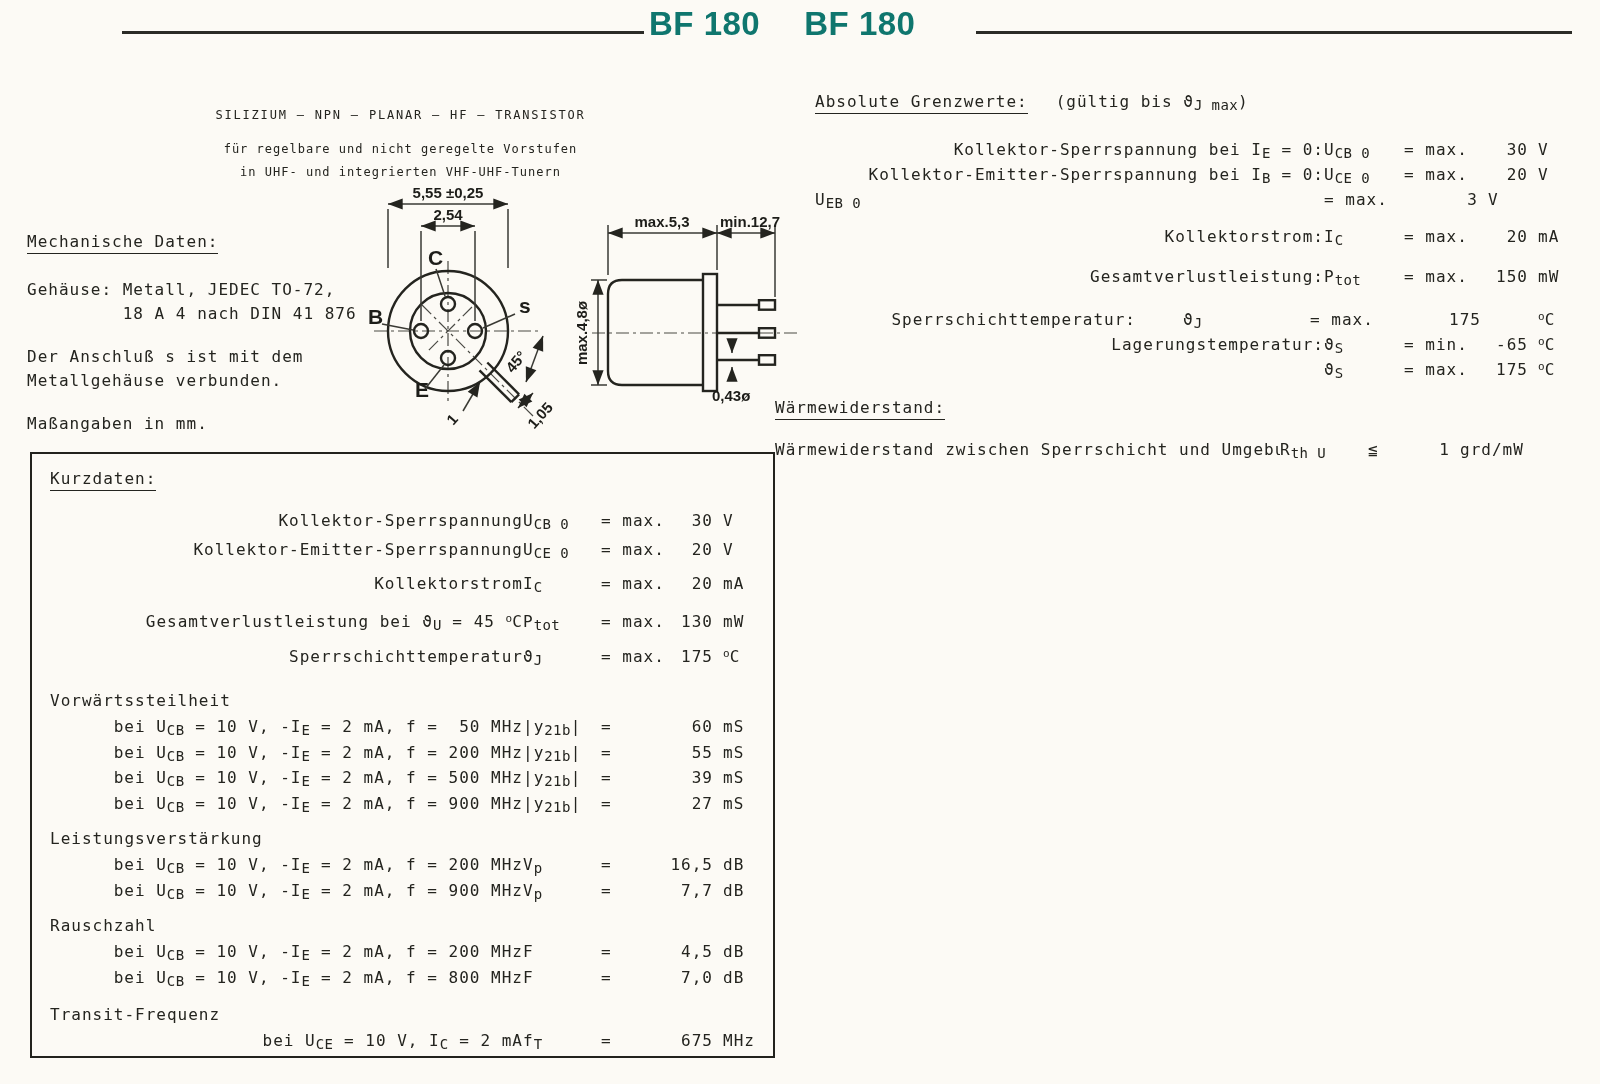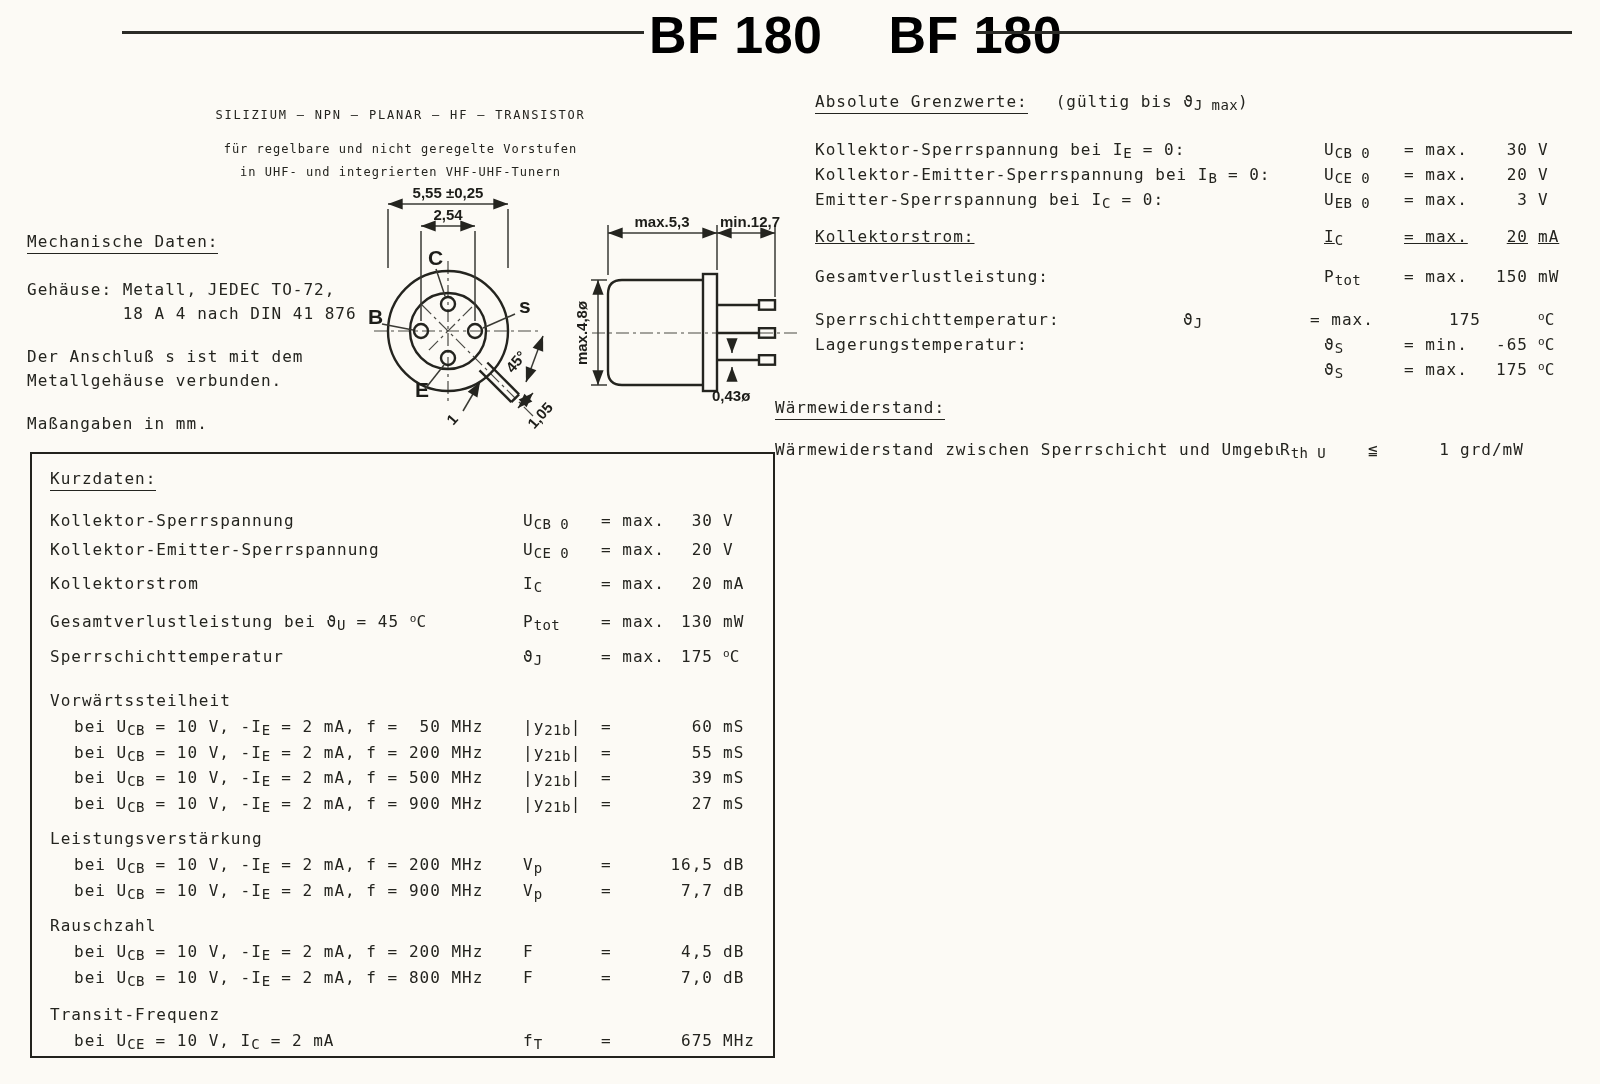--- a/index.html
+++ b/index.html
@@ -1,23 +1,23 @@
 <!DOCTYPE html>
 <html><head>
 <meta charset="utf-8">
 <style>
   html,body{margin:0;padding:0;background:#dedad2;}
   .page{position:relative;width:1600px;height:1084px;background:#fcfaf5;overflow:hidden;
         font-family:"DejaVu Sans Mono","Liberation Mono",monospace;color:#24241f;}
   .rule{position:absolute;height:3px;background:#2b2b26;top:31px;}
   .rule-left{left:122px;width:522px;}
   .rule-right{left:976px;width:596px;}
-  .part-title{position:absolute;left:649px;top:5px;display:flex;gap:66px;
+  .part-title{position:absolute;left:649px;top:5px;display:flex;gap:44px;
         font-family:"Liberation Sans","DejaVu Sans",sans-serif;font-weight:bold;
-        font-size:52px;color:#000000;letter-spacing:0.5px;}
+        font-size:33px;color:#0f766e;letter-spacing:0.5px;}
   .intro{position:absolute;left:118px;top:104px;width:565px;text-align:center;
         font-size:12px;letter-spacing:1px;line-height:23px;}
   .intro-title{margin-bottom:11px;letter-spacing:1.8px;}
   .sec-heading{font-size:16px;letter-spacing:1px;white-space:nowrap;}
   .u{border-bottom:1.7px solid #24241f;padding-bottom:2px;}
   .note{margin-left:28px;}
   .mech{position:absolute;left:27px;top:230px;width:345px;font-size:16px;
         letter-spacing:1px;line-height:24px;}
   .mech .sec-heading{margin-bottom:24px;}
   .mech-line{white-space:pre;}
@@ -26,21 +26,21 @@
   .drawing .ln{stroke:#24241f;fill:none;stroke-width:2.4;}
   .drawing .thin{stroke:#3a3a34;fill:none;stroke-width:1.5;}
   .drawing .cl{stroke:#4a4a44;fill:none;stroke-width:1.2;stroke-dasharray:13 4 3 4;}
   .drawing text{fill:#1d1d19;font-family:"Liberation Sans","DejaVu Sans",sans-serif;font-weight:bold;}
   .dimtxt{font-size:15px;}
   .pintxt{font-size:21px;}
   .kurz-box{position:absolute;left:30px;top:452px;width:745px;height:606px;
         border:2.5px solid #22221d;box-sizing:border-box;padding:15px 12px 0 18px;
         font-size:16px;letter-spacing:1px;}
   .spec-table .spec-row{display:grid;align-items:baseline;}
-  .lbl{white-space:pre;overflow:hidden;}
+  .lbl{white-space:pre;overflow:hidden;text-align:right;}
   .val{text-align:right;}
   .unit{padding-left:10px;}
   sub{font-size:14px;letter-spacing:0.4px;vertical-align:-0.24em;}
   sup{font-size:11px;letter-spacing:0.2px;vertical-align:0.45em;}
   .kurz-main{margin-top:18px;}
   .kurz-main .spec-row,.kurz-groups .spec-row{grid-template-columns:1fr 78px 68px 44px 48px;}
   .kurz-main .spec-row{height:29px;line-height:29px;}
   .kurz-groups .spec-row{height:25.5px;line-height:25.5px;}
   .group-title{height:26px;line-height:26px;}
   .indent .lbl{padding-left:24px;}
@@ -282,27 +282,26 @@
           <span class="unit">V</span>
         </div>
         <div class="spec-row">
           <span class="lbl">Kollektor-Emitter-Sperrspannung bei I<sub>B</sub> = 0:</span>
           <span class="sym">U<sub>CE 0</sub></span>
           <span class="rel">= max.</span>
           <span class="val">20</span>
           <span class="unit">V</span>
         </div>
         <div class="spec-row">
-          <span class="lbl">Emitter-Sperrspannung bei I<sub>C</sub> = 0:</span>
           <span class="sym">U<sub>EB 0</sub></span>
           <span class="rel">= max.</span>
           <span class="val">3</span>
           <span class="unit">V</span>
         </div>
-        <div class="spec-row" style="margin-top: 12px; text-decoration: underline;">
+        <div class="spec-row" style="margin-top: 12px;">
           <span class="lbl">Kollektorstrom:</span>
           <span class="sym">I<sub>C</sub></span>
           <span class="rel">= max.</span>
           <span class="val">20</span>
           <span class="unit">mA</span>
         </div>
         <div class="spec-row" style="margin-top: 15px;">
           <span class="lbl">Gesamtverlustleistung:</span>
           <span class="sym">P<sub>tot</sub></span>
           <span class="rel">= max.</span>

